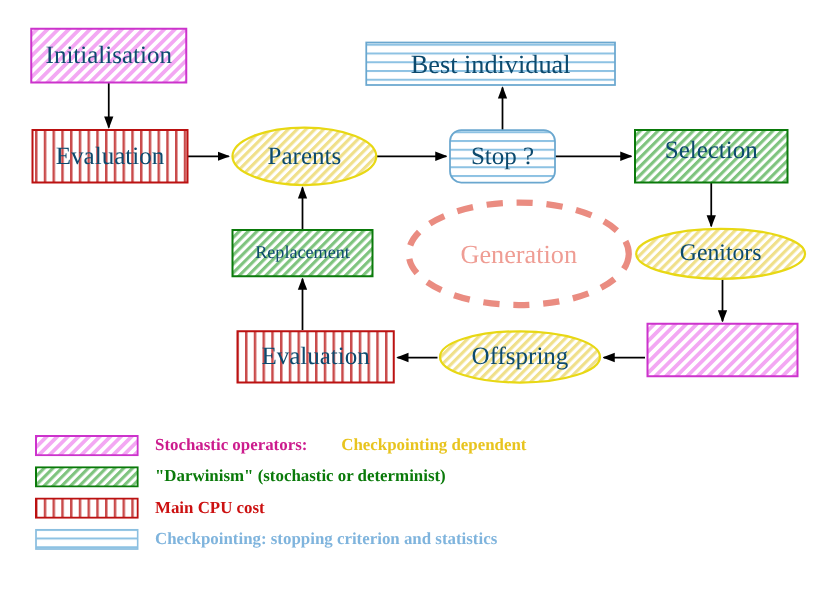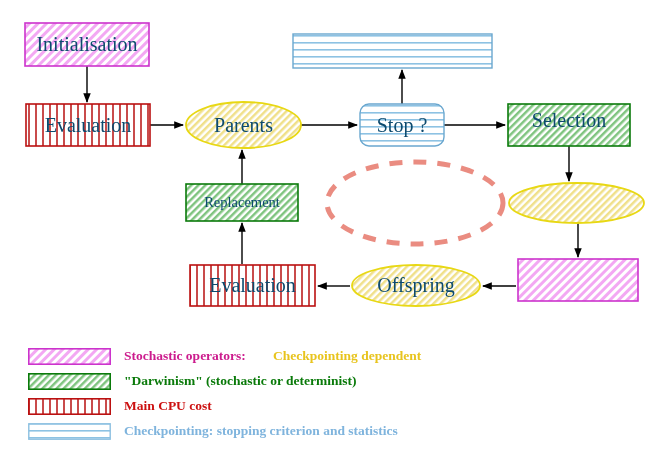--- a/index.html
+++ b/index.html
@@ -87,33 +87,36 @@
 
     <ellipse cx="415" cy="203" rx="88" ry="41" fill="none" stroke="#ea8c81" stroke-width="5" stroke-dasharray="13 11" stroke-linecap="butt"></ellipse>
   </svg>
 
   <div class="node-label" style="left:25px;top:23px;width:124px;height:43px;font-size:20px;">Initialisation</div>
 
   <div class="node-label" style="left:26px;top:104px;width:124px;height:42px;font-size:20px;">Evaluation</div>
 
   <div class="node-label" style="left:186px;top:102px;width:115px;height:46px;font-size:20px;">Parents</div>
 
+  <div class="node-label" style="left:293px;top:34px;width:199px;height:34px;font-size:21px;">Best individual</div>
 
   <div class="node-label" style="left:360px;top:104px;width:84px;height:42px;font-size:20px;border-radius:15px;">Stop ?</div>
 
   <div class="node-label" style="left:508px;top:104px;width:122px;height:32px;font-size:20px;">Selection</div>
 
+  <div class="node-label" style="left:509px;top:183px;width:135px;height:40px;font-size:19px;">Genitors</div>
 
 
   <div class="node-label" style="left:352px;top:265px;width:128px;height:41px;font-size:20px;">Offspring</div>
 
   <div class="node-label" style="left:190px;top:265px;width:125px;height:41px;font-size:20px;">Evaluation</div>
 
   <div class="node-label" style="left:186px;top:184px;width:112px;height:37px;font-size:14.5px;">Replacement</div>
 
+  <div class="node-label" style="left:327px;top:162px;width:176px;height:82px;font-size:21px;color:#ef9d94;">Generation</div>
 
   <div>
 
     <svg class="lg-swatch" style="left:28px;top:348px;" width="83" height="17">
       <rect x="0.8" y="0.8" width="81.4" height="15.4" fill="url(#p-diag-magenta)" stroke="#cc33cc" stroke-width="1.6"></rect>
     </svg>
     <div class="lg-text" style="left:124px;top:348px;color:#cc1b8d;">Stochastic operators:</div>
     <div class="lg-text" style="left:273px;top:348px;color:#e8c41e;">Checkpointing dependent</div>
 
     <svg class="lg-swatch" style="left:28px;top:373px;" width="83" height="17">

